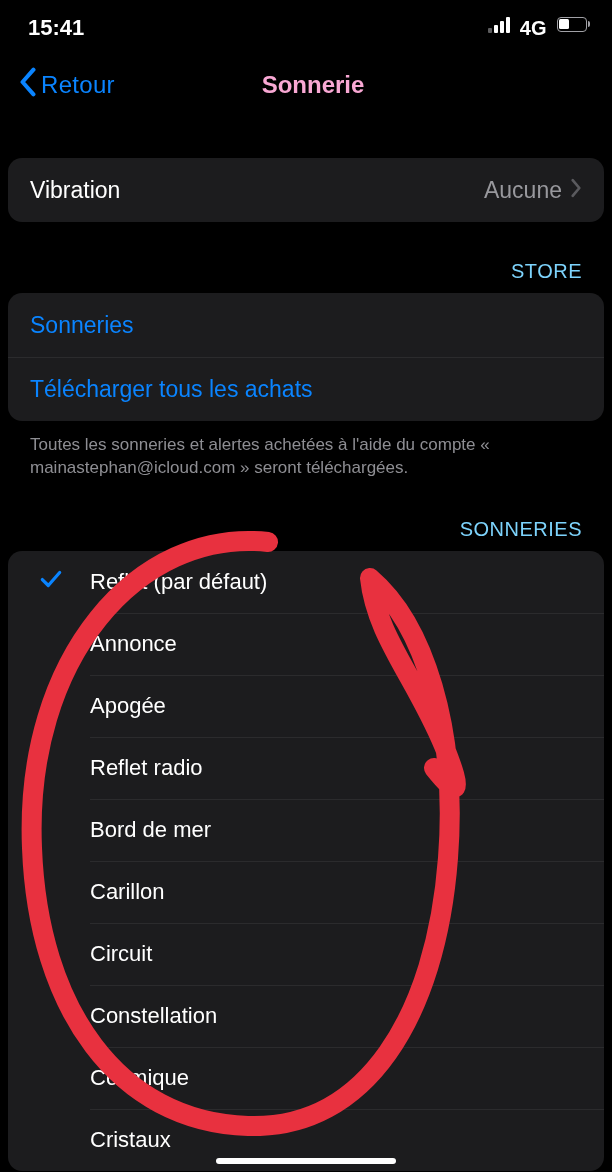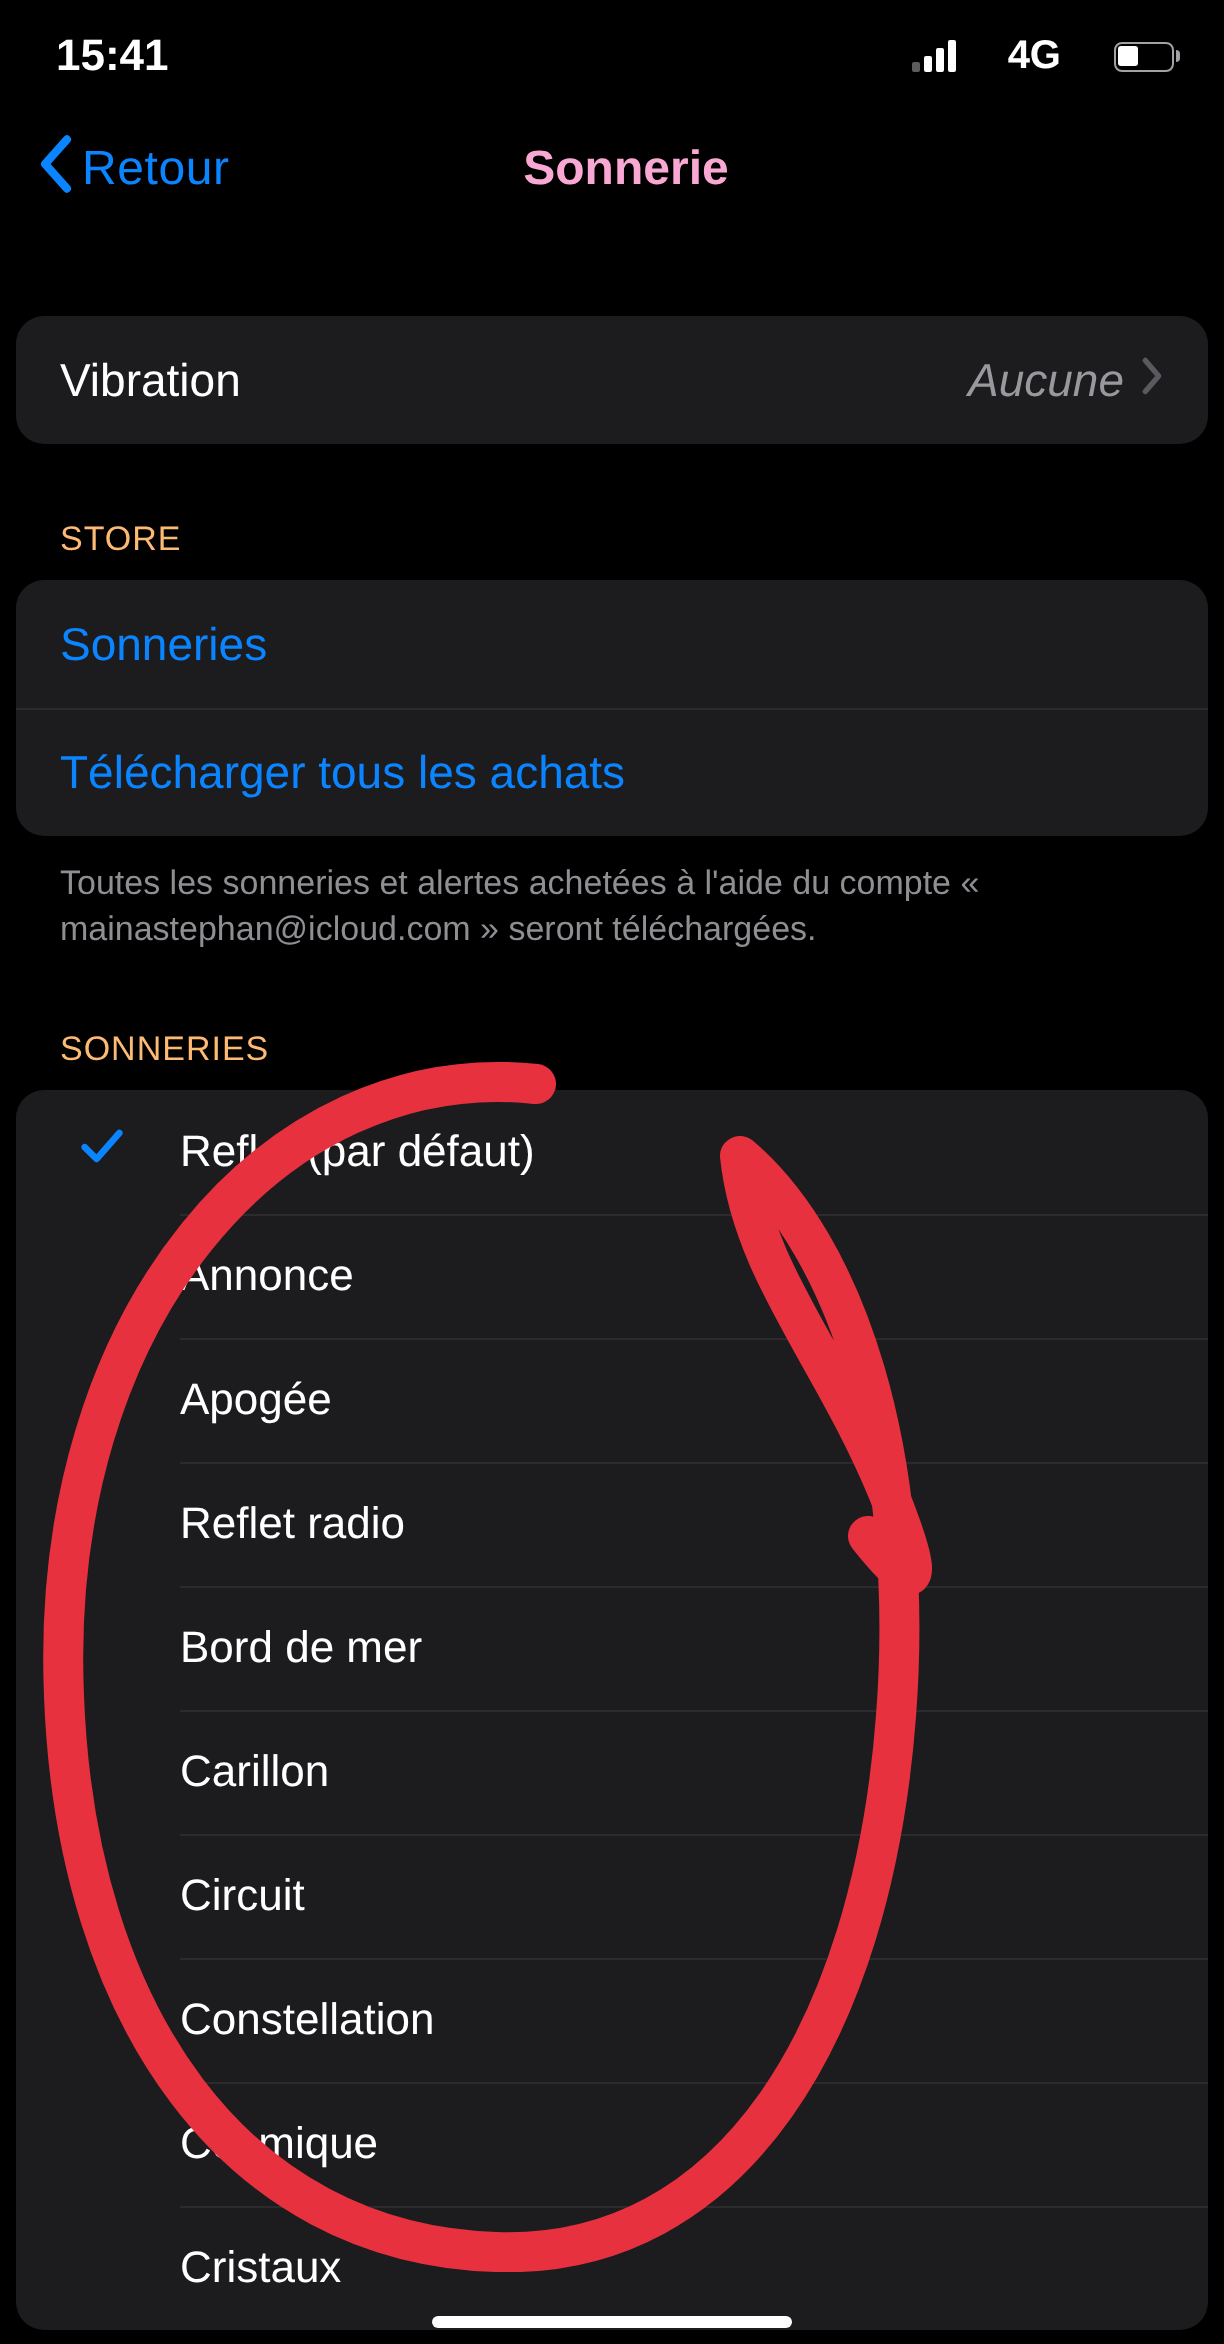--- a/index.html
+++ b/index.html
@@ -15,21 +15,21 @@
     
     .status-bar {
       display: flex;
       justify-content: space-between;
       align-items: center;
       padding: 8px 22px 8px 28px;
       height: 56px;
       font-size: 22px;
       font-weight: 600;
     }
-    .status-right { display: flex; align-items: center; gap: 24px; }
+    .status-right { display: flex; align-items: flex-start; gap: 8px; }
     .sig-bars { display: flex; align-items: flex-end; gap: 2.5px; height: 16px; }
     .sig-bars span { width: 3.5px; background:#fff; border-radius:1px; }
     .sig-bars span:nth-child(1){height:5px;background:#5c5c5e;}
     .sig-bars span:nth-child(2){height:8px;}
     .sig-bars span:nth-child(3){height:12px;}
     .sig-bars span:nth-child(4){height:16px;}
     .net-label { font-size:20px; font-weight:600; margin-left:2px; }
     .battery { display:flex; align-items:center; margin-left:2px; }
     .battery-body {
       width: 30px; height: 15px; border: 1.5px solid #a1a1a6; border-radius: 4px;
@@ -50,27 +50,27 @@
     
     .content { padding: 0 8px; }
     .group {
       background:#1c1c1e; border-radius:14px; overflow:hidden;
     }
     .top-spacer1 { height: 44px; }
     .row {
       display:flex; align-items:center; justify-content:space-between;
       padding: 16px 22px; min-height:64px; font-size:23px;
     }
-    .row .value { display:flex; align-items:flex-start; gap:8px; color:#98989d;font-style:italic; }
+    .row .value { display:flex; align-items:flex-start; gap:8px; color:#98989d; }
     .chev { color:#5a5a5e; }
     .chev svg{width:12px;height:20px;}
 
     .section-header {
-      color:#fdba74; font-size:17px; letter-spacing:.5px;
-      text-transform:uppercase; padding: 38px 22px 10px;
+      color:#7dd3fc; font-size:20px; letter-spacing:.5px;
+      text-transform:uppercase; padding: 38px 22px 10px; text-align: right;
     }
     .link-row { color:#0a84ff; font-size:23px; padding:0 22px; min-height:64px;
       display:flex; align-items:center; }
     .link-row + .link-row { border-top:1px solid #2b2b2d; }
     .footer-note {
       color:#8e8e93; font-size:17px; line-height:1.38; padding:12px 22px 0;
     }
 
     
     .tone-row {

